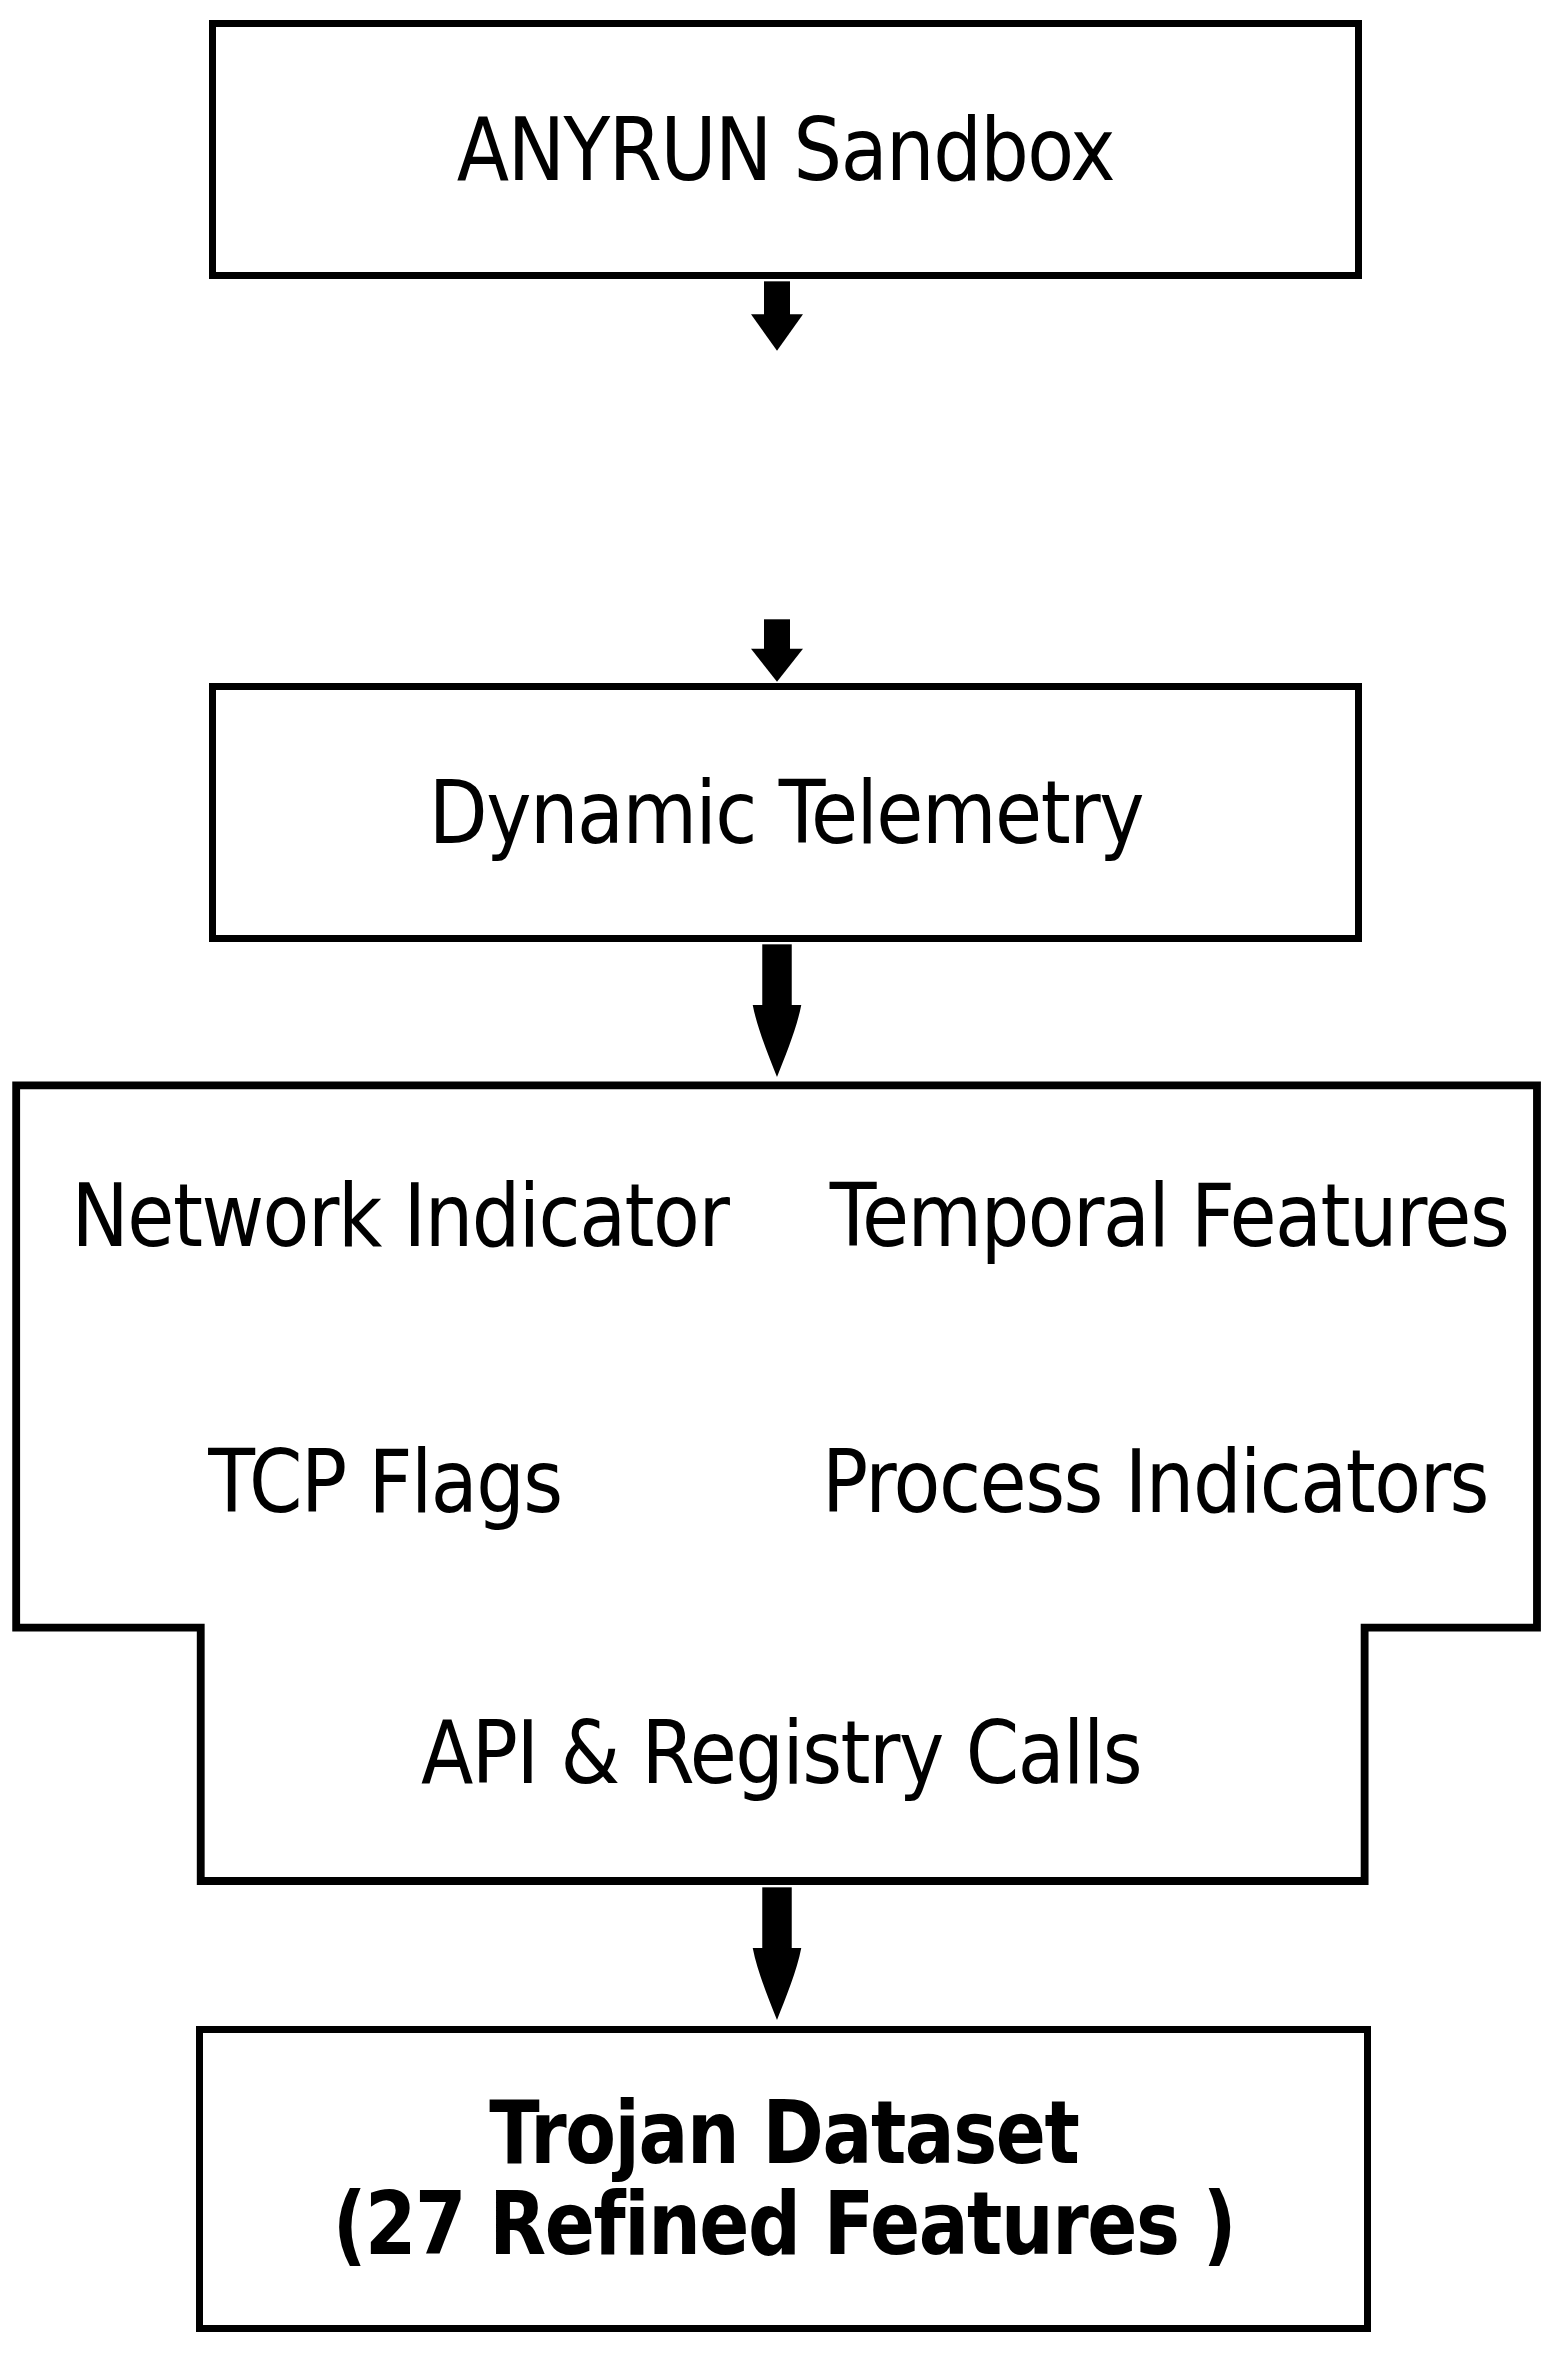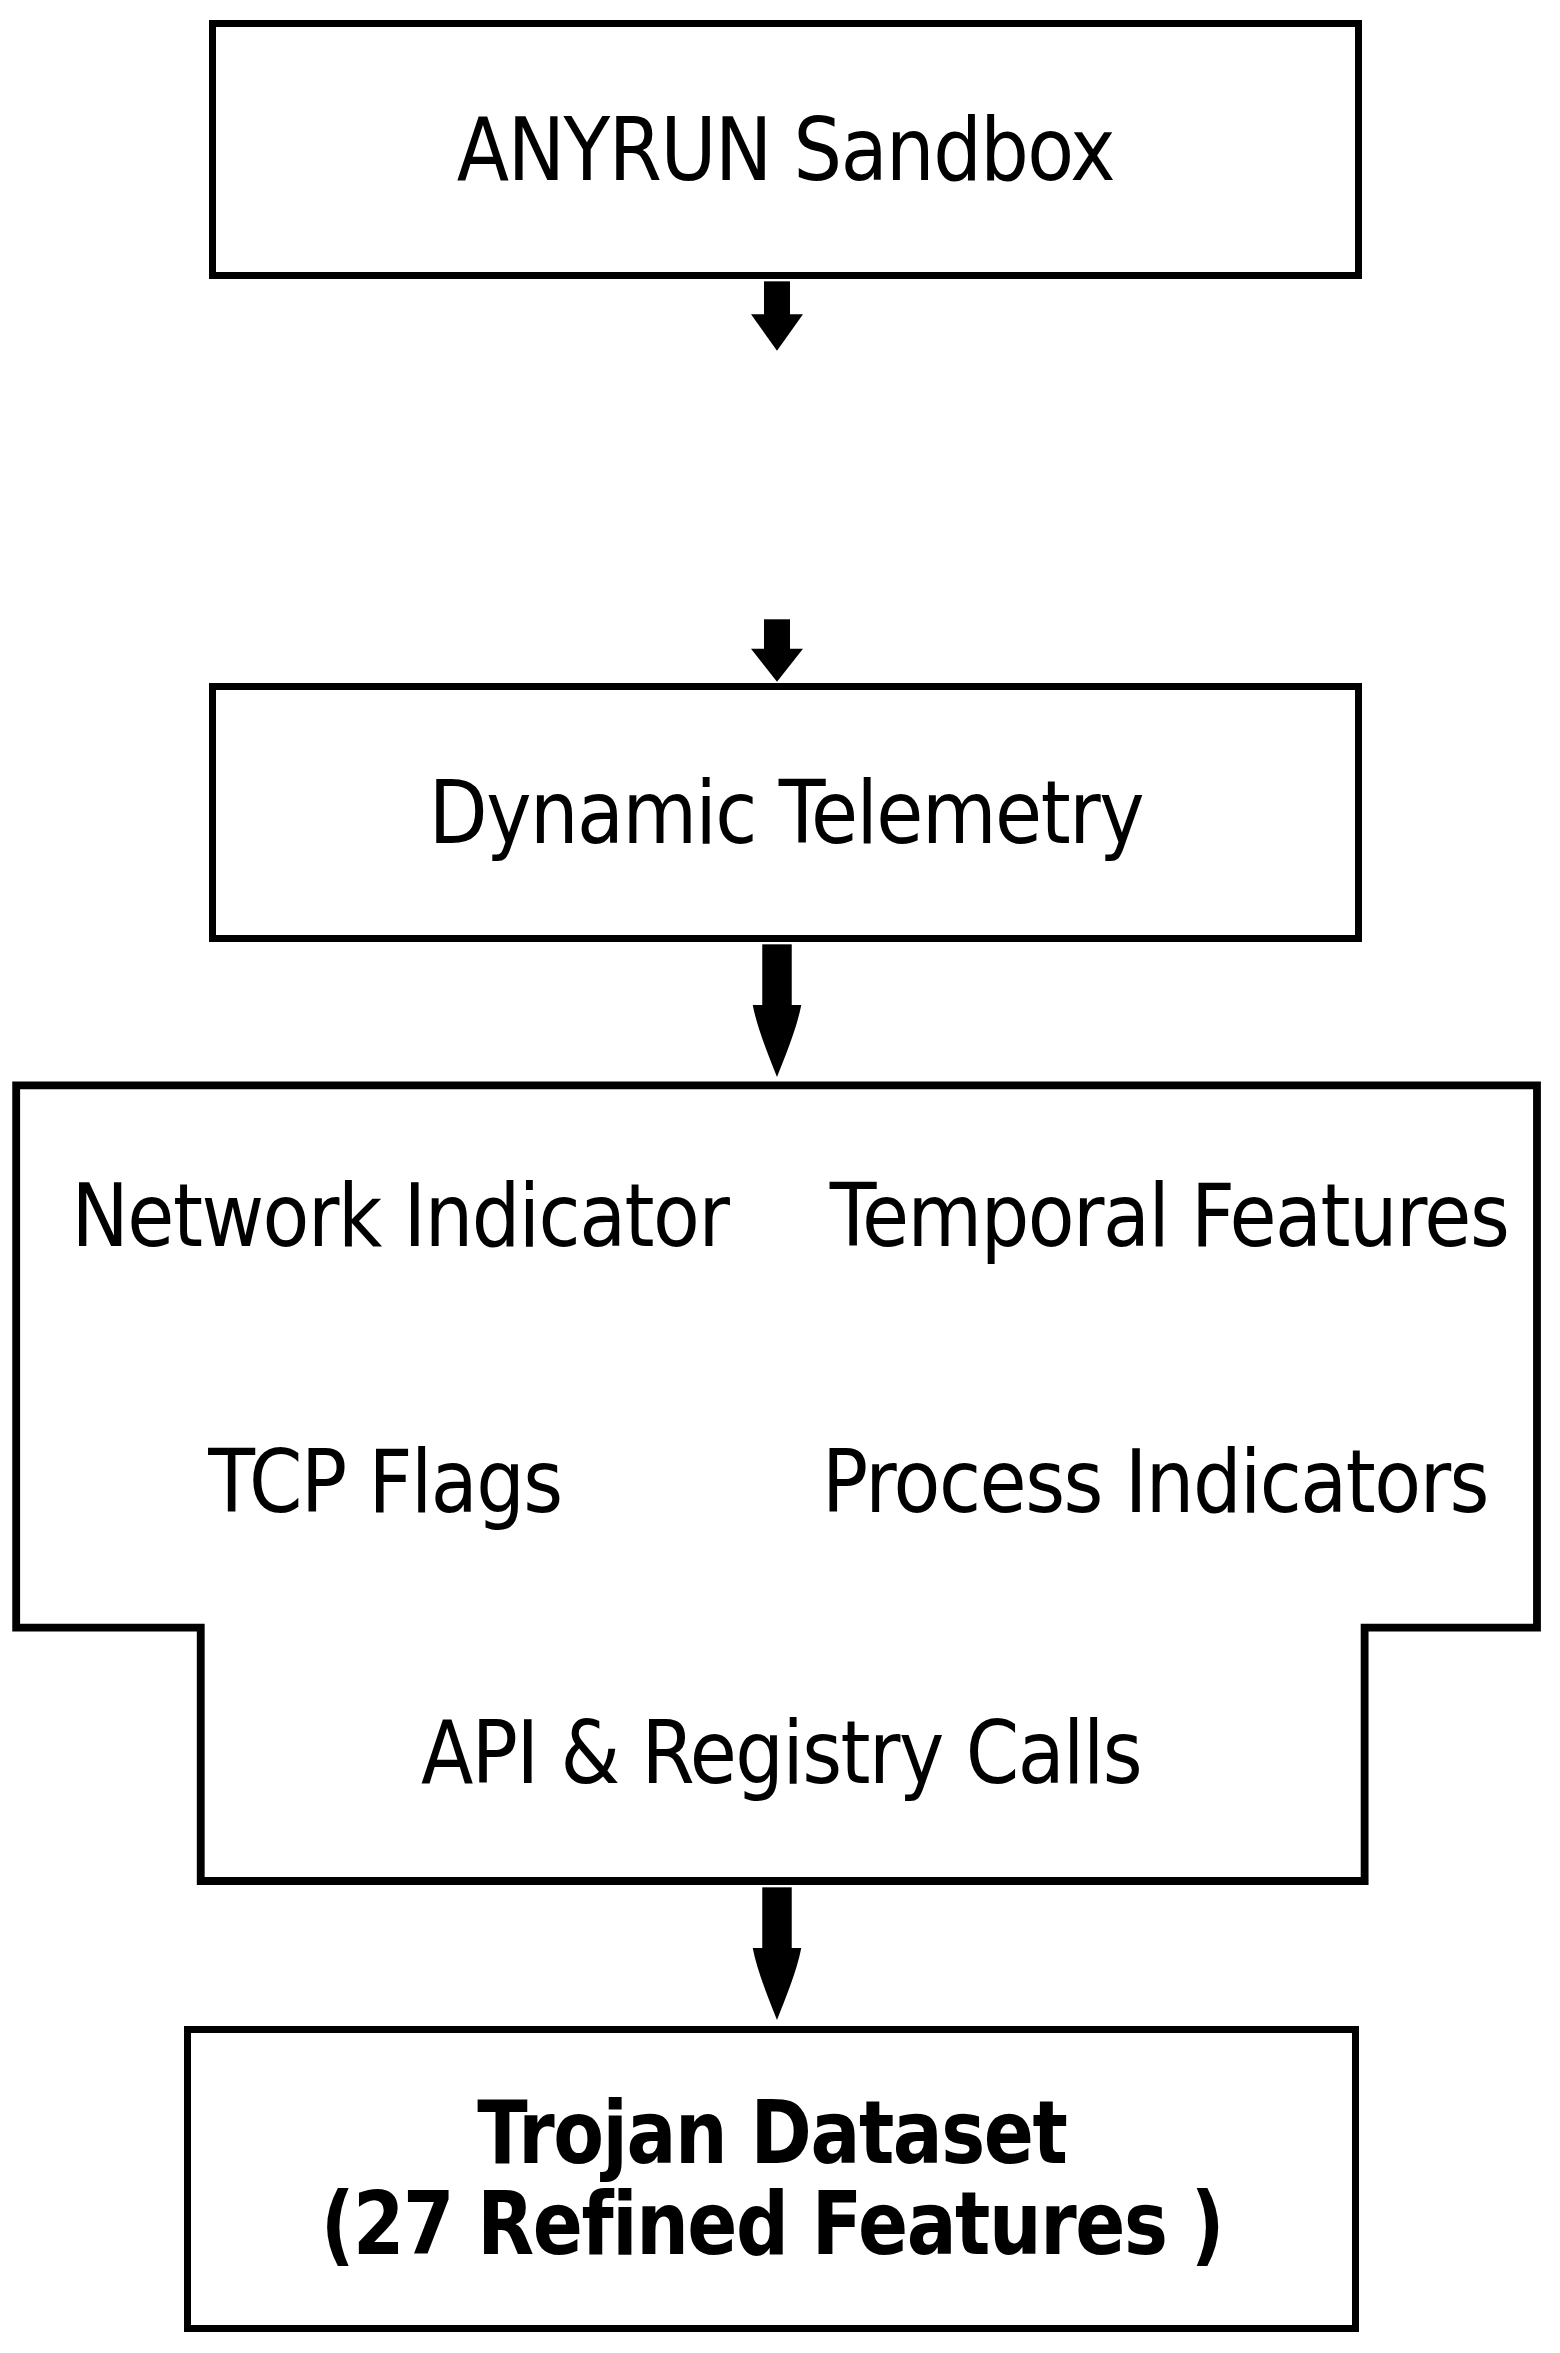--- a/index.html
+++ b/index.html
@@ -108,21 +108,21 @@
 
   <span class="float-label" style="left:1155px; top:1482px;">Process Indicators</span>
 
   <span class="float-label" style="left:781px; top:1753px;">API &amp; Registry Calls</span>
 
   <svg class="arrow" style="left:751px; top:1887px;" width="52" height="135" viewBox="0 0 60 155">
     <rect class="ink" x="13" y="0" width="34" height="74"></rect>
     <path class="ink" d="M 2,70 L 58,70 C 53,96 40,128 30,153 C 20,128 7,96 2,70 Z"></path>
   </svg>
 
-  <div class="box" style="left:184px; top:2026px; width:1175px; height:306px;">
+  <div class="box" style="left:196px; top:2026px; width:1175px; height:306px;">
     <div class="dataset-label">
       <div>Trojan Dataset</div>
       <div>(27 Refined Features )</div>
     </div>
   </div>
 
 </div>
 
 
 </body></html>

